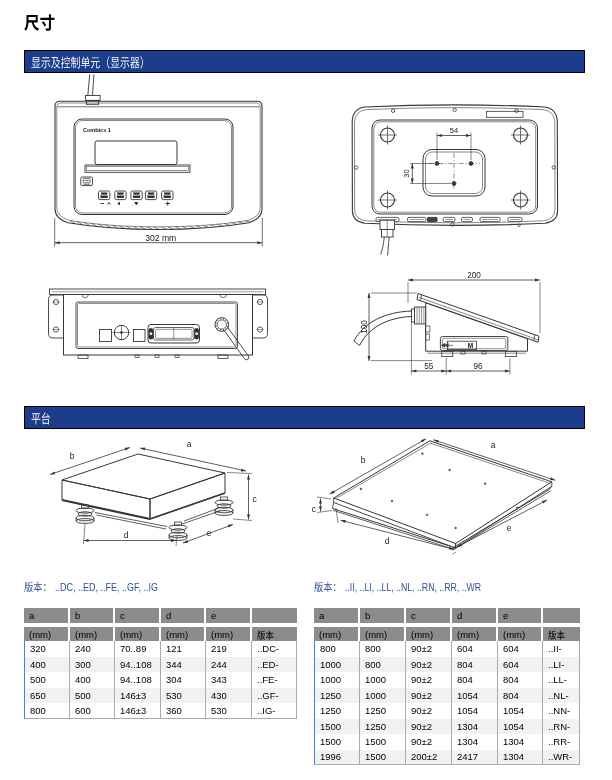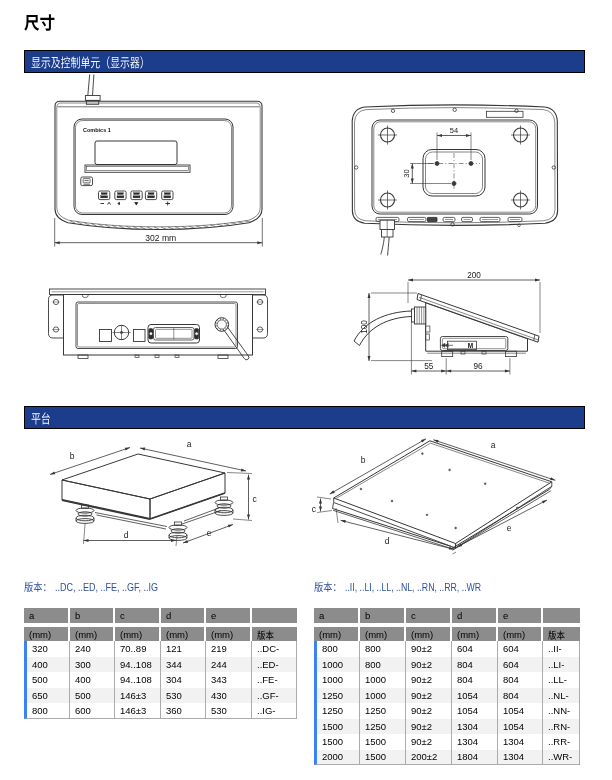--- a/index.html
+++ b/index.html
@@ -4,21 +4,21 @@
 body{width:612px;height:780px;position:relative;background:#fff;font-family:"Liberation Sans",sans-serif;overflow:hidden}
 .bar{position:absolute;left:24px;width:561px;height:23px;background:#1c3c8c;border:1px solid #000}
 .vl{position:absolute;font-size:10px;color:#2d4f9e}
 .tbl{position:absolute;display:grid;font-size:9.5px;color:#000}
 .tbl>div{padding-left:5px;display:flex;align-items:center;overflow:hidden}
 .hc{background:#8c8c8c;border-right:2px solid #fff}
 .hcl{background:#8c8c8c}
 .gap{background:#fff;border:none}
 .dc{border-right:1px solid #ababab}
 .w{background:#fff}.g{background:#f2f2f2}
-.bl{border-left:3px solid #3b82f6}
+.bl{border-left:1px solid #3b82f6}
 .bb{border-bottom:1px solid #ababab}
 </style></head><body>
 <svg style="position:absolute;left:24px;top:9.9px" width="60" height="24">
     <g transform="translate(0,19.2) scale(0.89,1)">
       <path transform="translate(0.00,0.00) scale(0.017500,-0.017500)" d="M161 816V517C161 357 151 138 21 -9C49 -24 103 -69 123 -94C235 33 273 226 285 390H498C563 156 672 -6 887 -82C905 -48 942 4 970 29C784 85 676 214 622 390H878V816ZM289 699H752V507H289V517Z" fill="#000"></path>
       <path transform="translate(17.50,0.00) scale(0.017500,-0.017500)" d="M142 397C210 322 285 218 313 150L424 219C392 290 313 388 245 459ZM600 849V649H45V529H600V69C600 46 590 38 566 38C539 38 454 37 370 41C391 6 416 -55 424 -92C530 -93 611 -88 661 -68C710 -48 728 -13 728 68V529H956V649H728V849Z" fill="#000"></path>
     </g>
   </svg>
 <div class="bar" style="top:50px"></div>
 <svg style="position:absolute;left:31px;top:53.2px" width="200" height="20">
@@ -501,24 +501,24 @@
     <div class="dc g">90±2</div>
     <div class="dc g">1304</div>
     <div class="dc g">1054</div>
     <div class="dc g">..RN-</div>
     <div class="dc w bl">1500</div>
     <div class="dc w">1500</div>
     <div class="dc w">90±2</div>
     <div class="dc w">1304</div>
     <div class="dc w">1304</div>
     <div class="dc w">..RR-</div>
-    <div class="dc g bl bb">2000</div>
+    <div class="dc g bl bb">1996</div>
     <div class="dc g bb">1500</div>
     <div class="dc g bb">200±2</div>
-    <div class="dc g bb">1804</div>
+    <div class="dc g bb">2417</div>
     <div class="dc g bb">1304</div>
     <div class="dc g bb">..WR-</div>
   </div>
 <svg style="position:absolute;left:256.5px;top:628.0px" width="30" height="14">
     <g transform="translate(0,11.0) scale(0.85,1)">
       <path transform="translate(0.00,0.00) scale(0.010000,-0.010000)" d="M105 820V422C105 271 96 91 30 -37C47 -47 72 -69 84 -83C143 20 164 151 171 283H309V-79H378V351H173L174 423V496H439V563H351V842H282V563H174V820ZM852 479C830 365 792 268 743 188C694 272 659 371 636 479ZM483 772V427C483 278 474 90 397 -43C415 -52 444 -72 457 -85C543 58 555 259 555 427V479H576C602 345 642 226 700 128C646 61 583 11 514 -21C530 -35 549 -64 559 -82C627 -47 689 2 742 65C789 3 845 -46 912 -82C923 -63 946 -36 963 -22C893 11 834 60 786 123C857 228 908 365 932 539L887 551L875 548H555V712C692 723 841 742 948 768L901 832C800 806 630 784 483 772Z" fill="#000"></path>
       <path transform="translate(10.00,0.00) scale(0.010000,-0.010000)" d="M460 839V629H65V553H367C294 383 170 221 37 140C55 125 80 98 92 79C237 178 366 357 444 553H460V183H226V107H460V-80H539V107H772V183H539V553H553C629 357 758 177 906 81C920 102 946 131 965 146C826 226 700 384 628 553H937V629H539V839Z" fill="#000"></path>
     </g>
   </svg>
 <svg style="position:absolute;left:548.0px;top:628.0px" width="30" height="14">

